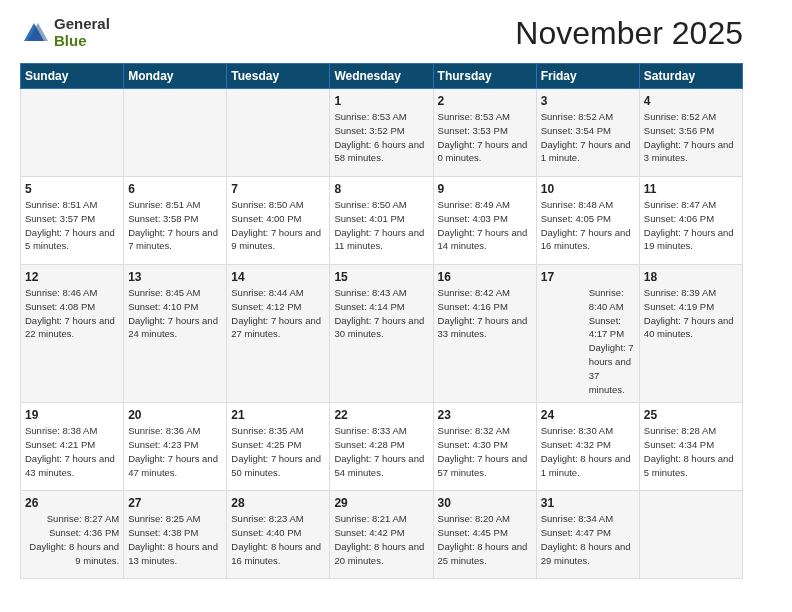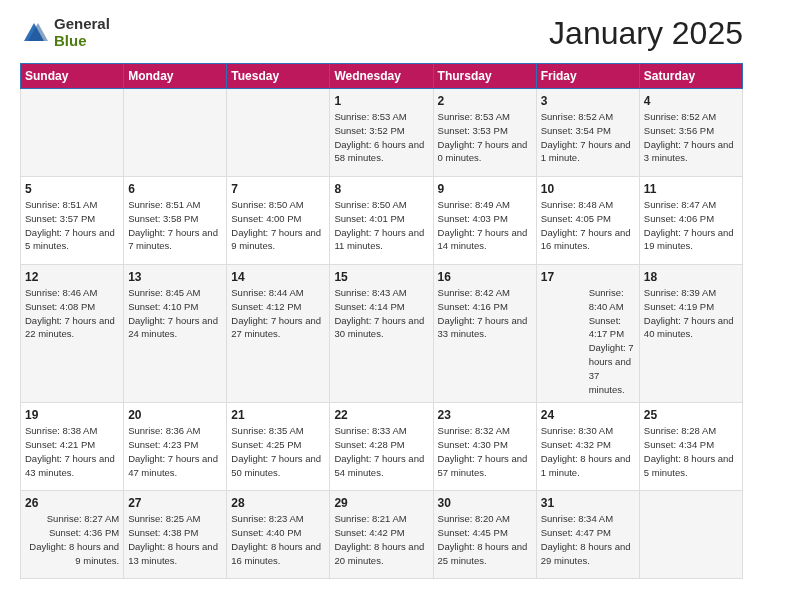--- a/index.html
+++ b/index.html
@@ -56,21 +56,21 @@
     .title-location {
       font-size: 14px;
       color: #555;
     }
     table {
       width: 100%;
       border-collapse: collapse;
       table-layout: fixed;
     }
     thead tr th {
-      background: #be185d;
+      background: #0c4a6e;
       color: #fff;
       font-size: 12px;
       font-weight: bold;
       padding: 5px 4px;
       text-align: left;
       border: 1px solid #2e6fba;
     }
     tbody tr {
       background: #fff;
     }
@@ -113,21 +113,21 @@
       <svg class="logo-icon" viewBox="0 0 28 28">
         <polygon points="14,4 24,22 4,22" fill="#2e6fba"></polygon>
         <polygon points="18,4 28,22 8,22" fill="#1a4a8a" opacity="0.5"></polygon>
       </svg>
       <div class="logo-text">
         <span class="logo-general">General</span>
         <span class="logo-blue">Blue</span>
       </div>
     </div>
     <div class="title-block">
-      <div class="title-month">January 2025</div>
+      <div class="title-month">November 2025</div>
     </div>
   </div>
 
   <table>
     <thead>
       <tr>
         <th>Sunday</th>
         <th>Monday</th>
         <th>Tuesday</th>
         <th>Wednesday</th>

